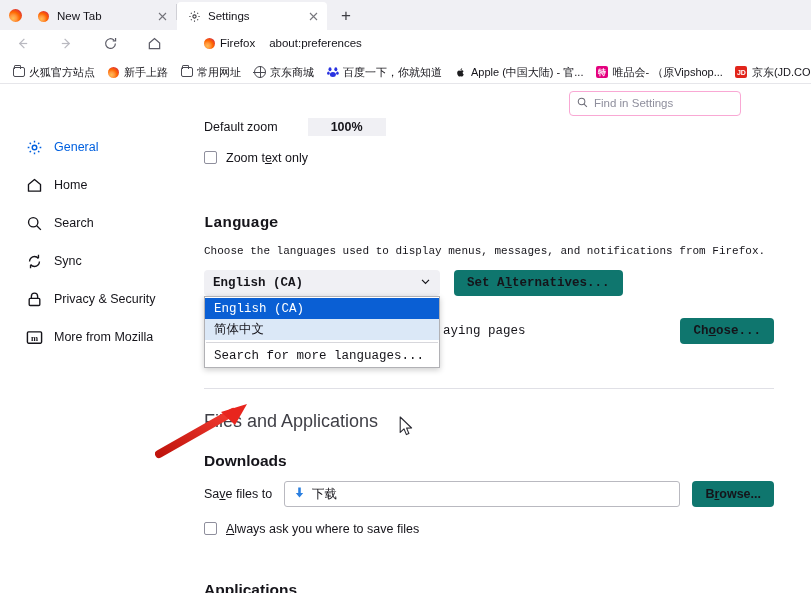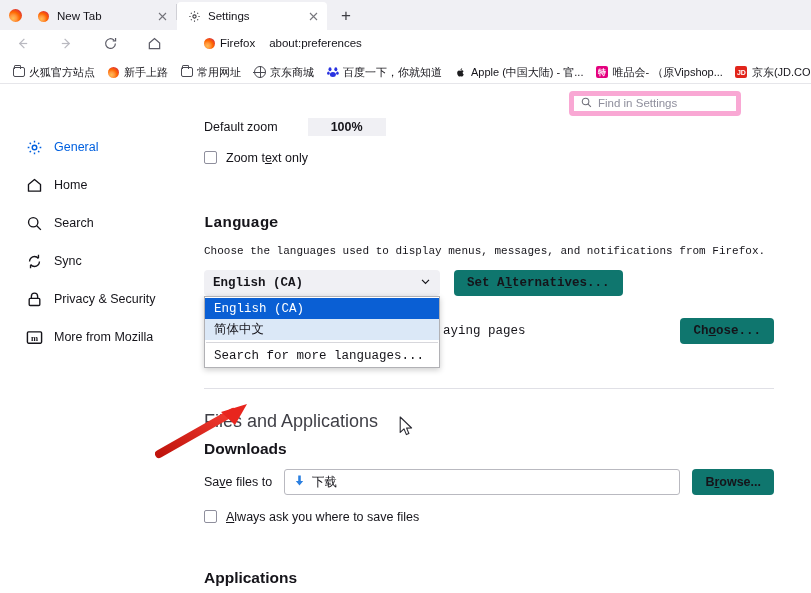--- a/index.html
+++ b/index.html
@@ -124,21 +124,21 @@
   .globe-ico{width:12px;height:12px;border:1.3px solid #4a4a52;border-radius:50%;position:relative;}
   .globe-ico::before{content:"";position:absolute;left:50%;top:-1.3px;width:0;height:12px;border-left:1.3px solid #4a4a52;}
   .globe-ico::after{content:"";position:absolute;top:50%;left:-1.3px;width:12px;height:0;border-top:1.3px solid #4a4a52;}
   .sq-ico{width:12px;height:12px;border-radius:2px;display:flex;align-items:center;justify-content:center;font-size:8px;color:#fff;font-weight:bold;}
 
   
   .page { position: relative; height: 508px; background:#fff; }
   .searchrow { height: 38px; display:flex; justify-content:flex-end; align-items:center; padding-right: 70px; }
   .findbox {
     width: 172px; height: 25px;
-    border: 5px solid #f9a8d4;
+    border: 1px solid #f9a8d4;
     border-radius: 4px;
     display: flex; align-items: center;
     gap: 6px; padding: 0 7px;
     font-size: 11.5px; color: #8f8f9d;
     background:#fff;
   }
 
   .cols { display: flex; }
   .sidebar { width: 190px; flex: 0 0 190px; padding-top: 6px; }
   .sb-item {
@@ -200,21 +200,21 @@
   .dd-item.sel { background:#0a5fd4; color:#fff; }
   .dd-item.hover { background:#dbe8f7; }
   .dd-sep { height:1px; background:#d7d7dc; margin: 2px 1px; }
 
   .below-lang { margin-top: 22px; display:flex; align-items:center; justify-content:space-between; padding-right:37px;}
   .hidden-text { font-size:12.5px; color:#15141a; padding-left: 239px; }
 
   .divider { height:1px; background:#e0e0e6; margin: 44px 37px 0 0; }
 
   .files-section { margin-top: 22px; }
-  .dl-head { margin-top: 8px; }
+  .dl-head { margin-top: 20px; }
   .save-row { display:flex; align-items:center; gap:12px; margin-top: 11px; padding-right:37px; }
   .save-lbl { font-size:12.5px; white-space:nowrap; }
   .path-input {
     flex:1 1 auto; height:26px; border:1px solid #b9b9c0; border-radius:3px;
     background:#fff; display:flex; align-items:center; gap:7px; padding:0 9px;
     font-size:12.5px;
   }
   .dl-arrow { color:#2b7fe0; font-size:13px; line-height:1; }
   .apps-head { margin-top: 45px; }
 

